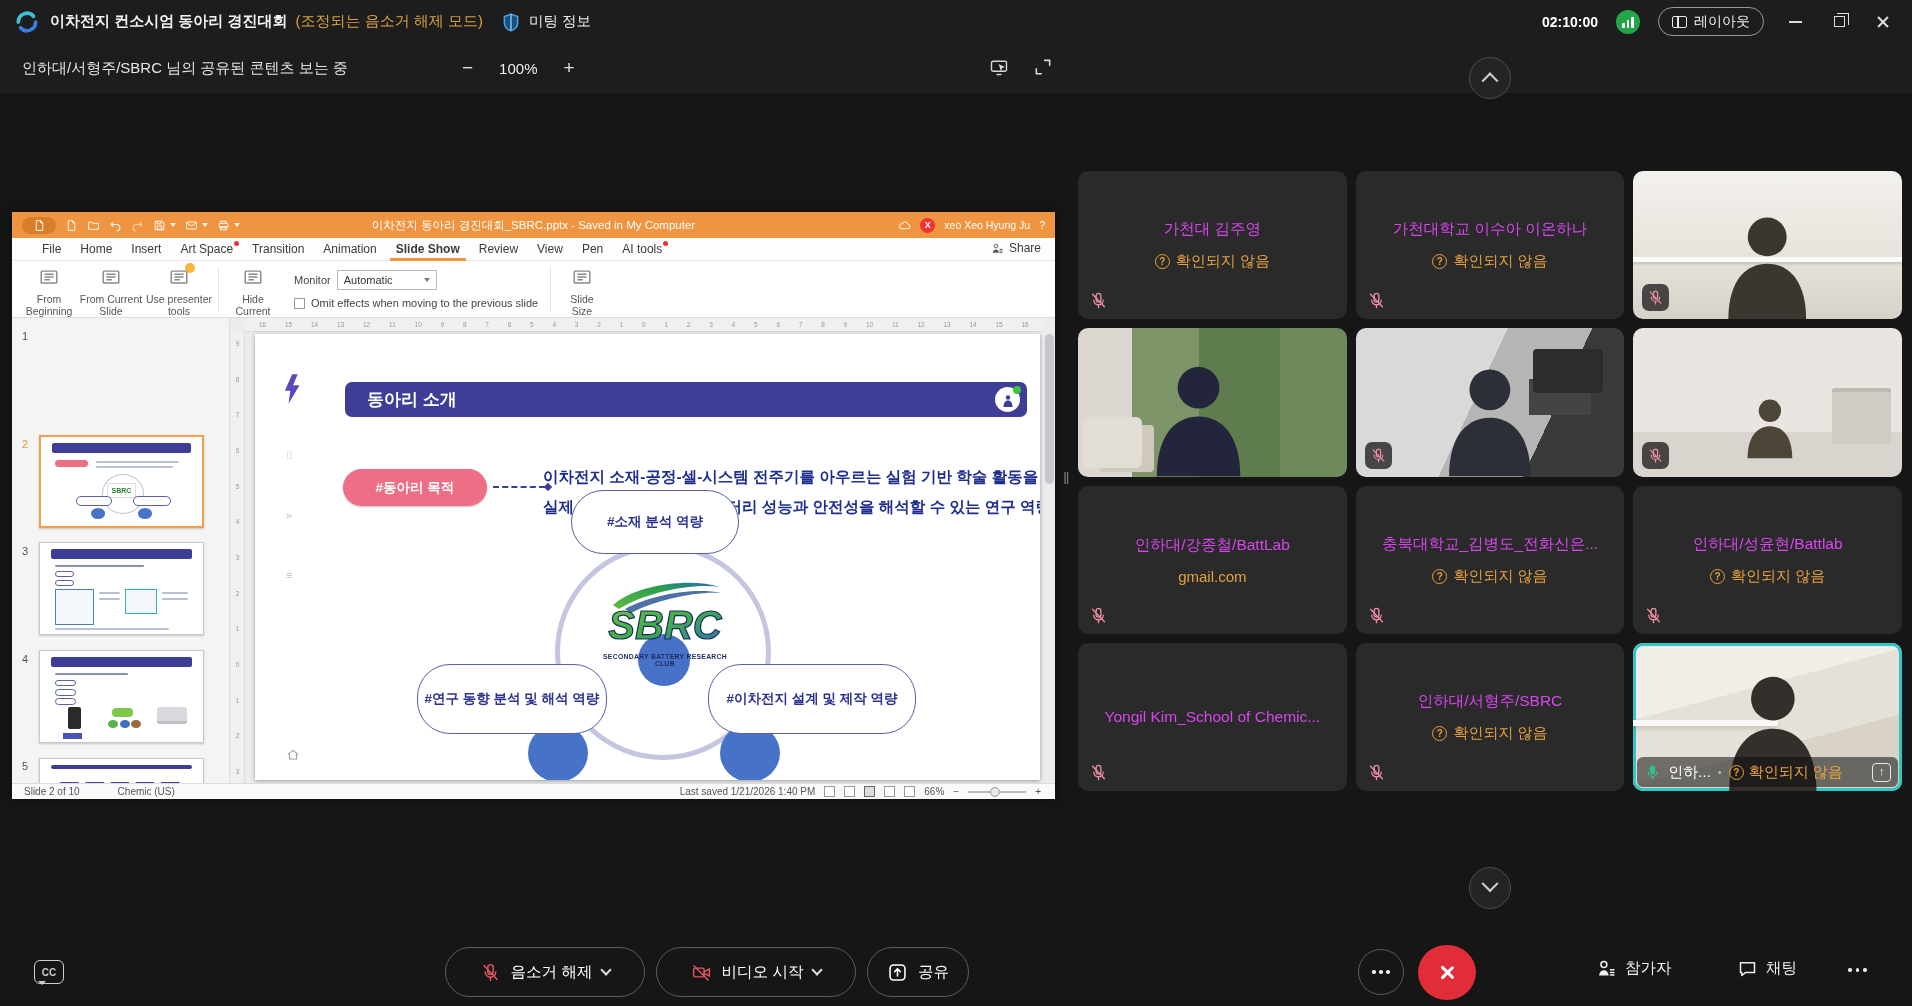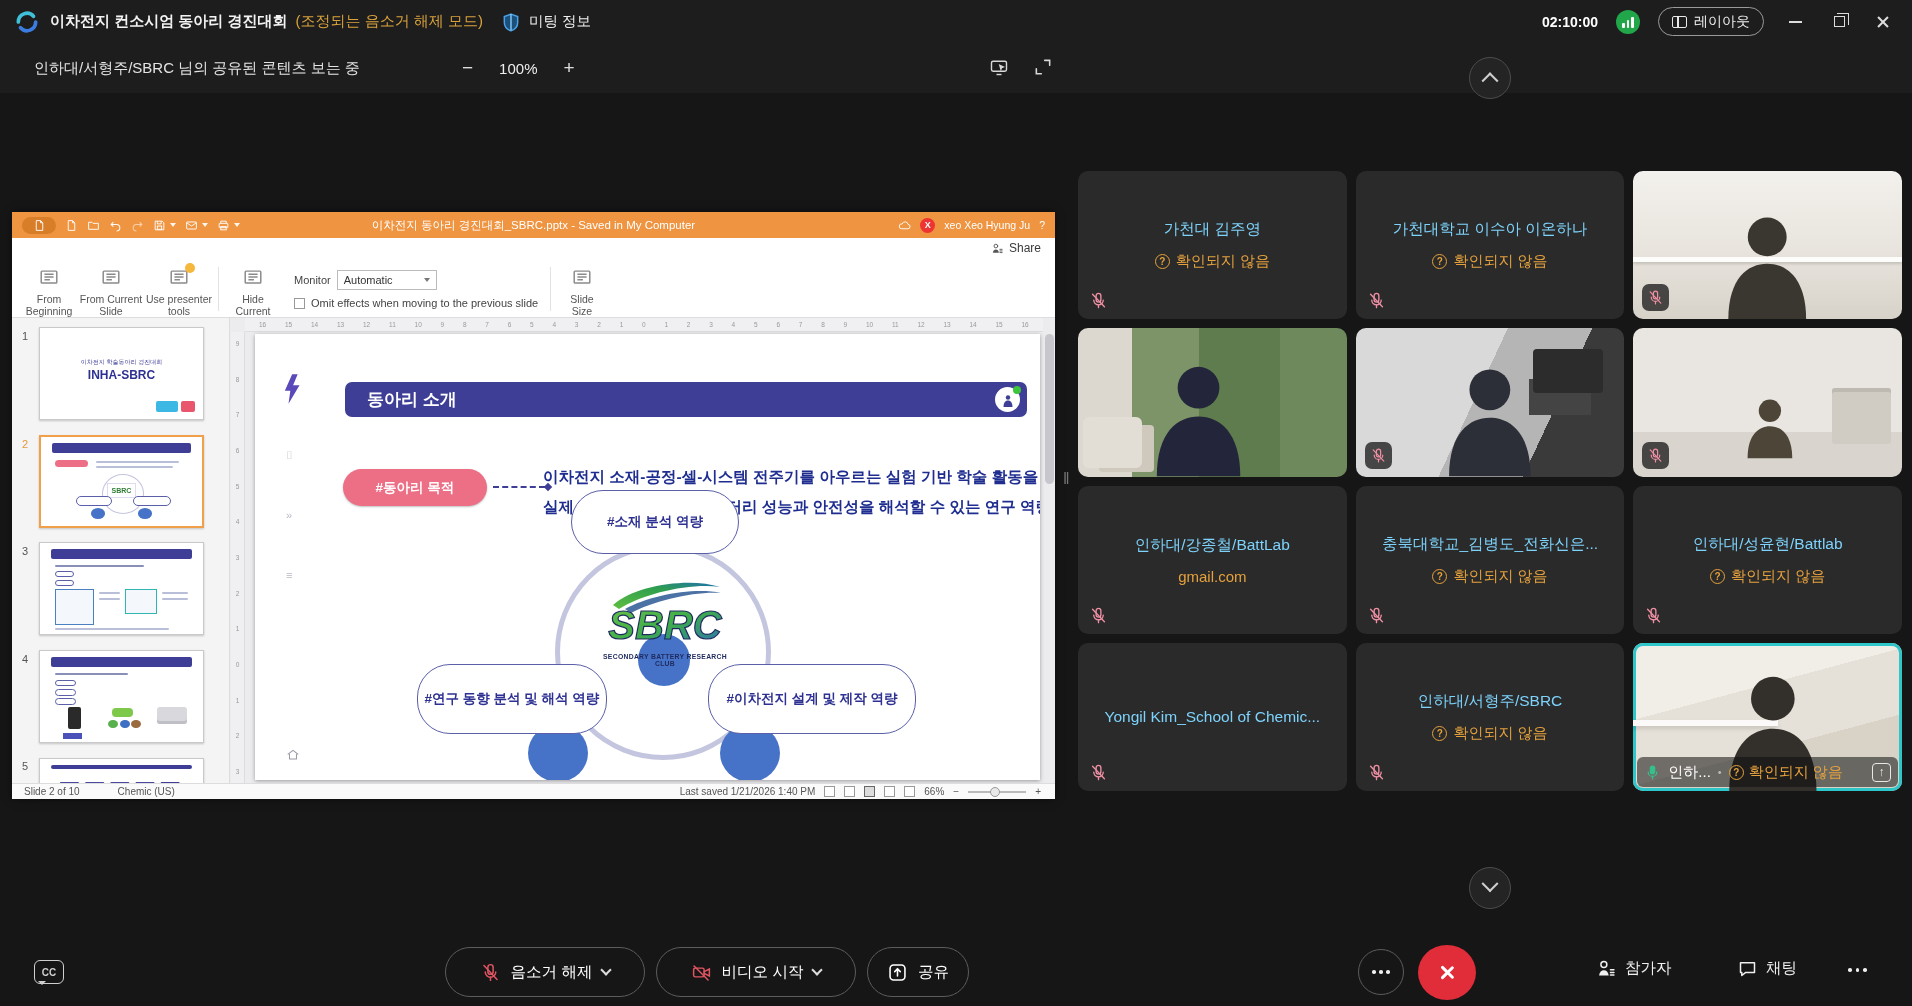--- a/index.html
+++ b/index.html
@@ -26,21 +26,21 @@
   .winbtn { width:26px; display:flex; justify-content:center; color:#ddd; font-size:15px; }
   .minimize-line { width:13px; height:2px; background:#ddd; }
   .restore-box { width:11px; height:11px; border:1.5px solid #ddd; position:relative; }
   .restore-box::before { content:""; position:absolute; left:2px; top:-4px; width:11px; height:11px; border:1.5px solid #ddd; border-left:none; border-bottom:none; }
   .close-x { position:relative; width:14px; height:14px; }
   .close-x::before,.close-x::after { content:""; position:absolute; left:6px; top:0; width:2px; height:14px; background:#ddd; }
   .close-x::before { transform:rotate(45deg);} .close-x::after { transform:rotate(-45deg);}
 
   
   .sharebar { position:absolute; left:0; top:43px; width:1912px; height:50px; background:#1d1d1d; }
-  .viewing-text { position:absolute; left:34px; top:16px; font-size:15px; color:#e4e4e4; }
+  .viewing-text { position:absolute; left:22px; top:16px; font-size:15px; color:#e4e4e4; }
   .zoomctrl { position:absolute; left:462px; top:10px; display:flex; align-items:center; gap:26px; font-size:15px; color:#eee; height:30px;}
   .zbtn { font-size:19px; color:#ddd; }
   .mini-ic { position:absolute; top:14px; width:22px; height:20px; color:#d8d8d8; }
   .chev-circle { position:absolute; width:42px; height:42px; border-radius:50%; background:#242424; border:1px solid #4c4c4c;
                  display:flex; align-items:center; justify-content:center; }
   .chev { width:12px; height:12px; border-left:2.5px solid #cfcfcf; border-top:2.5px solid #cfcfcf; }
   .chev.up { transform:rotate(45deg) translate(2px,2px); }
   .chev.down { transform:rotate(225deg) translate(3px,3px); }
 
   
@@ -117,21 +117,21 @@
   .zslider { width:58px; height:2px; background:#bbb; position:relative; }
   .zslider i { position:absolute; left:22px; top:-4px; width:10px; height:10px; border-radius:50%; background:#e8e8e8; border:1px solid #999; }
 
   .divider-handle { position:absolute; left:1063px; top:470px; color:#777; font-size:16px; letter-spacing:1px; }
 
   
   .pgrid { position:absolute; left:1078px; top:171px; width:824px; height:620px;
            display:grid; grid-template-columns:repeat(3,1fr); grid-template-rows:repeat(4,1fr); gap:9px; }
   .tile { position:relative; background:#2a2a2a; border-radius:10px; overflow:hidden; }
   .tile-center { position:absolute; inset:0; display:flex; flex-direction:column; align-items:center; justify-content:center; gap:12px; }
-  .p-name { font-size:15.5px; color:#7dd3fc; text-align:center; padding:0 10px;}
+  .p-name { font-size:15.5px; color:#d946ef; text-align:center; padding:0 10px;}
   .p-status { display:flex; align-items:center; gap:6px; font-size:15px; color:#e5a13d; }
   .q-icon { width:15px; height:15px; border:1.5px solid #e5a13d; border-radius:50%; display:inline-flex; align-items:center; justify-content:center; font-size:10px; font-weight:bold; color:#e5a13d;}
   .q-icon::after { content:"?"; }
   .mic-off { position:absolute; left:11px; bottom:9px; width:19px; height:19px; color:#ef8fa3; }
   .mic-badge { position:absolute; left:9px; bottom:8px; width:27px; height:27px; background:rgba(20,20,20,.75); border-radius:7px;
                display:flex; align-items:center; justify-content:center; }
   .mic-badge svg { width:17px; height:17px; color:#ef8fa3; }
   .vtile .sil { position:absolute; bottom:0; }
   .v-room1 { background:linear-gradient(180deg,#f3f1ed 0%,#e8e4dd 55%,#d7d2c9 100%); }
   .v-room1::before { content:""; position:absolute; left:0; top:58%; width:100%; height:5px; background:#fdfdfc; box-shadow:0 2px 3px rgba(0,0,0,.15);}
@@ -377,20 +377,33 @@
       <div class="pt-right">
         <svg class="pt-ic">
             <use href="#i-cloud"></use>
           </svg>
         <span class="x-avatar">X</span>
         <span>xeo Xeo Hyung Ju</span>
         <span>?</span>
       </div>
     </div>
 
+    <div class="pmenu">
+      <span class="mitem">File</span>
+      <span class="mitem">Home</span>
+      <span class="mitem">Insert</span>
+      <span class="mitem reddot">Art Space</span>
+      <span class="mitem">Transition</span>
+      <span class="mitem">Animation</span>
+      <span class="mitem sel">Slide Show</span>
+      <span class="mitem">Review</span>
+      <span class="mitem">View</span>
+      <span class="mitem">Pen</span>
+      <span class="mitem reddot">AI tools</span>
+    </div>
     <div class="pshare">
       <svg style="width:13px;height:13px;color:#555">
           <use href="#i-people"></use>
         </svg>
       <span>Share</span>
     </div>
 
     <div class="pribbon">
       <div class="rb-group" style="left:8px; width:58px;">
         <svg class="rb-ic">
@@ -440,26 +453,20 @@
 
     <div class="pbody">
 
       <div class="thumbs">
         <span class="thumb-num" style="top:12px">1</span>
         <span class="thumb-num" style="top:120px; color:#e09a3e">2</span>
         <span class="thumb-num" style="top:227px">3</span>
         <span class="thumb-num" style="top:335px">4</span>
         <span class="thumb-num" style="top:442px">5</span>
 
-        <div class="thumb" style="top:9px">
-          <div style="position:absolute; left:0; right:0; top:30px; text-align:center; color:#3e3e96; font-size:6px;">이차전지 학술동아리 경진대회</div>
-          <div style="position:absolute; left:0; right:0; top:40px; text-align:center; color:#2e3192; font-size:12px; font-weight:bold;">INHA-SBRC</div>
-          <div style="position:absolute; right:8px; bottom:7px; width:14px; height:11px; background:#e8556d; border-radius:2px;"></div>
-          <div style="position:absolute; right:25px; bottom:7px; width:22px; height:11px; background:#3db7e4; border-radius:2px;"></div>
-        </div>
 
         <div class="thumb sel" style="top:117px">
           <div class="mini-hdr"></div>
           <div class="mini-pill" style="left:9%; top:26%; width:20%; height:8%;"></div>
           <div class="mini-bar" style="left:34%; top:27%; width:52%;"></div>
           <div class="mini-bar" style="left:34%; top:33%; width:48%;"></div>
           <div style="position:absolute; left:38%; top:42%; width:26%; height:44%; border:1px solid #c3c6de; border-radius:50%;"></div>
           <div style="position:absolute; left:41%; top:52%; width:18%; height:16%; display:flex; align-items:center; justify-content:center; background:#fff; font-weight:bold; font-size:7px; color:#2e7d32; border:1px solid #dde;">SBRC</div>
           <div style="position:absolute; left:22%; top:66%; width:22%; height:11%; border:1px solid #5a5fa8; border-radius:8px; background:#fff;"></div>
           <div style="position:absolute; left:57%; top:66%; width:24%; height:11%; border:1px solid #5a5fa8; border-radius:8px; background:#fff;"></div>

